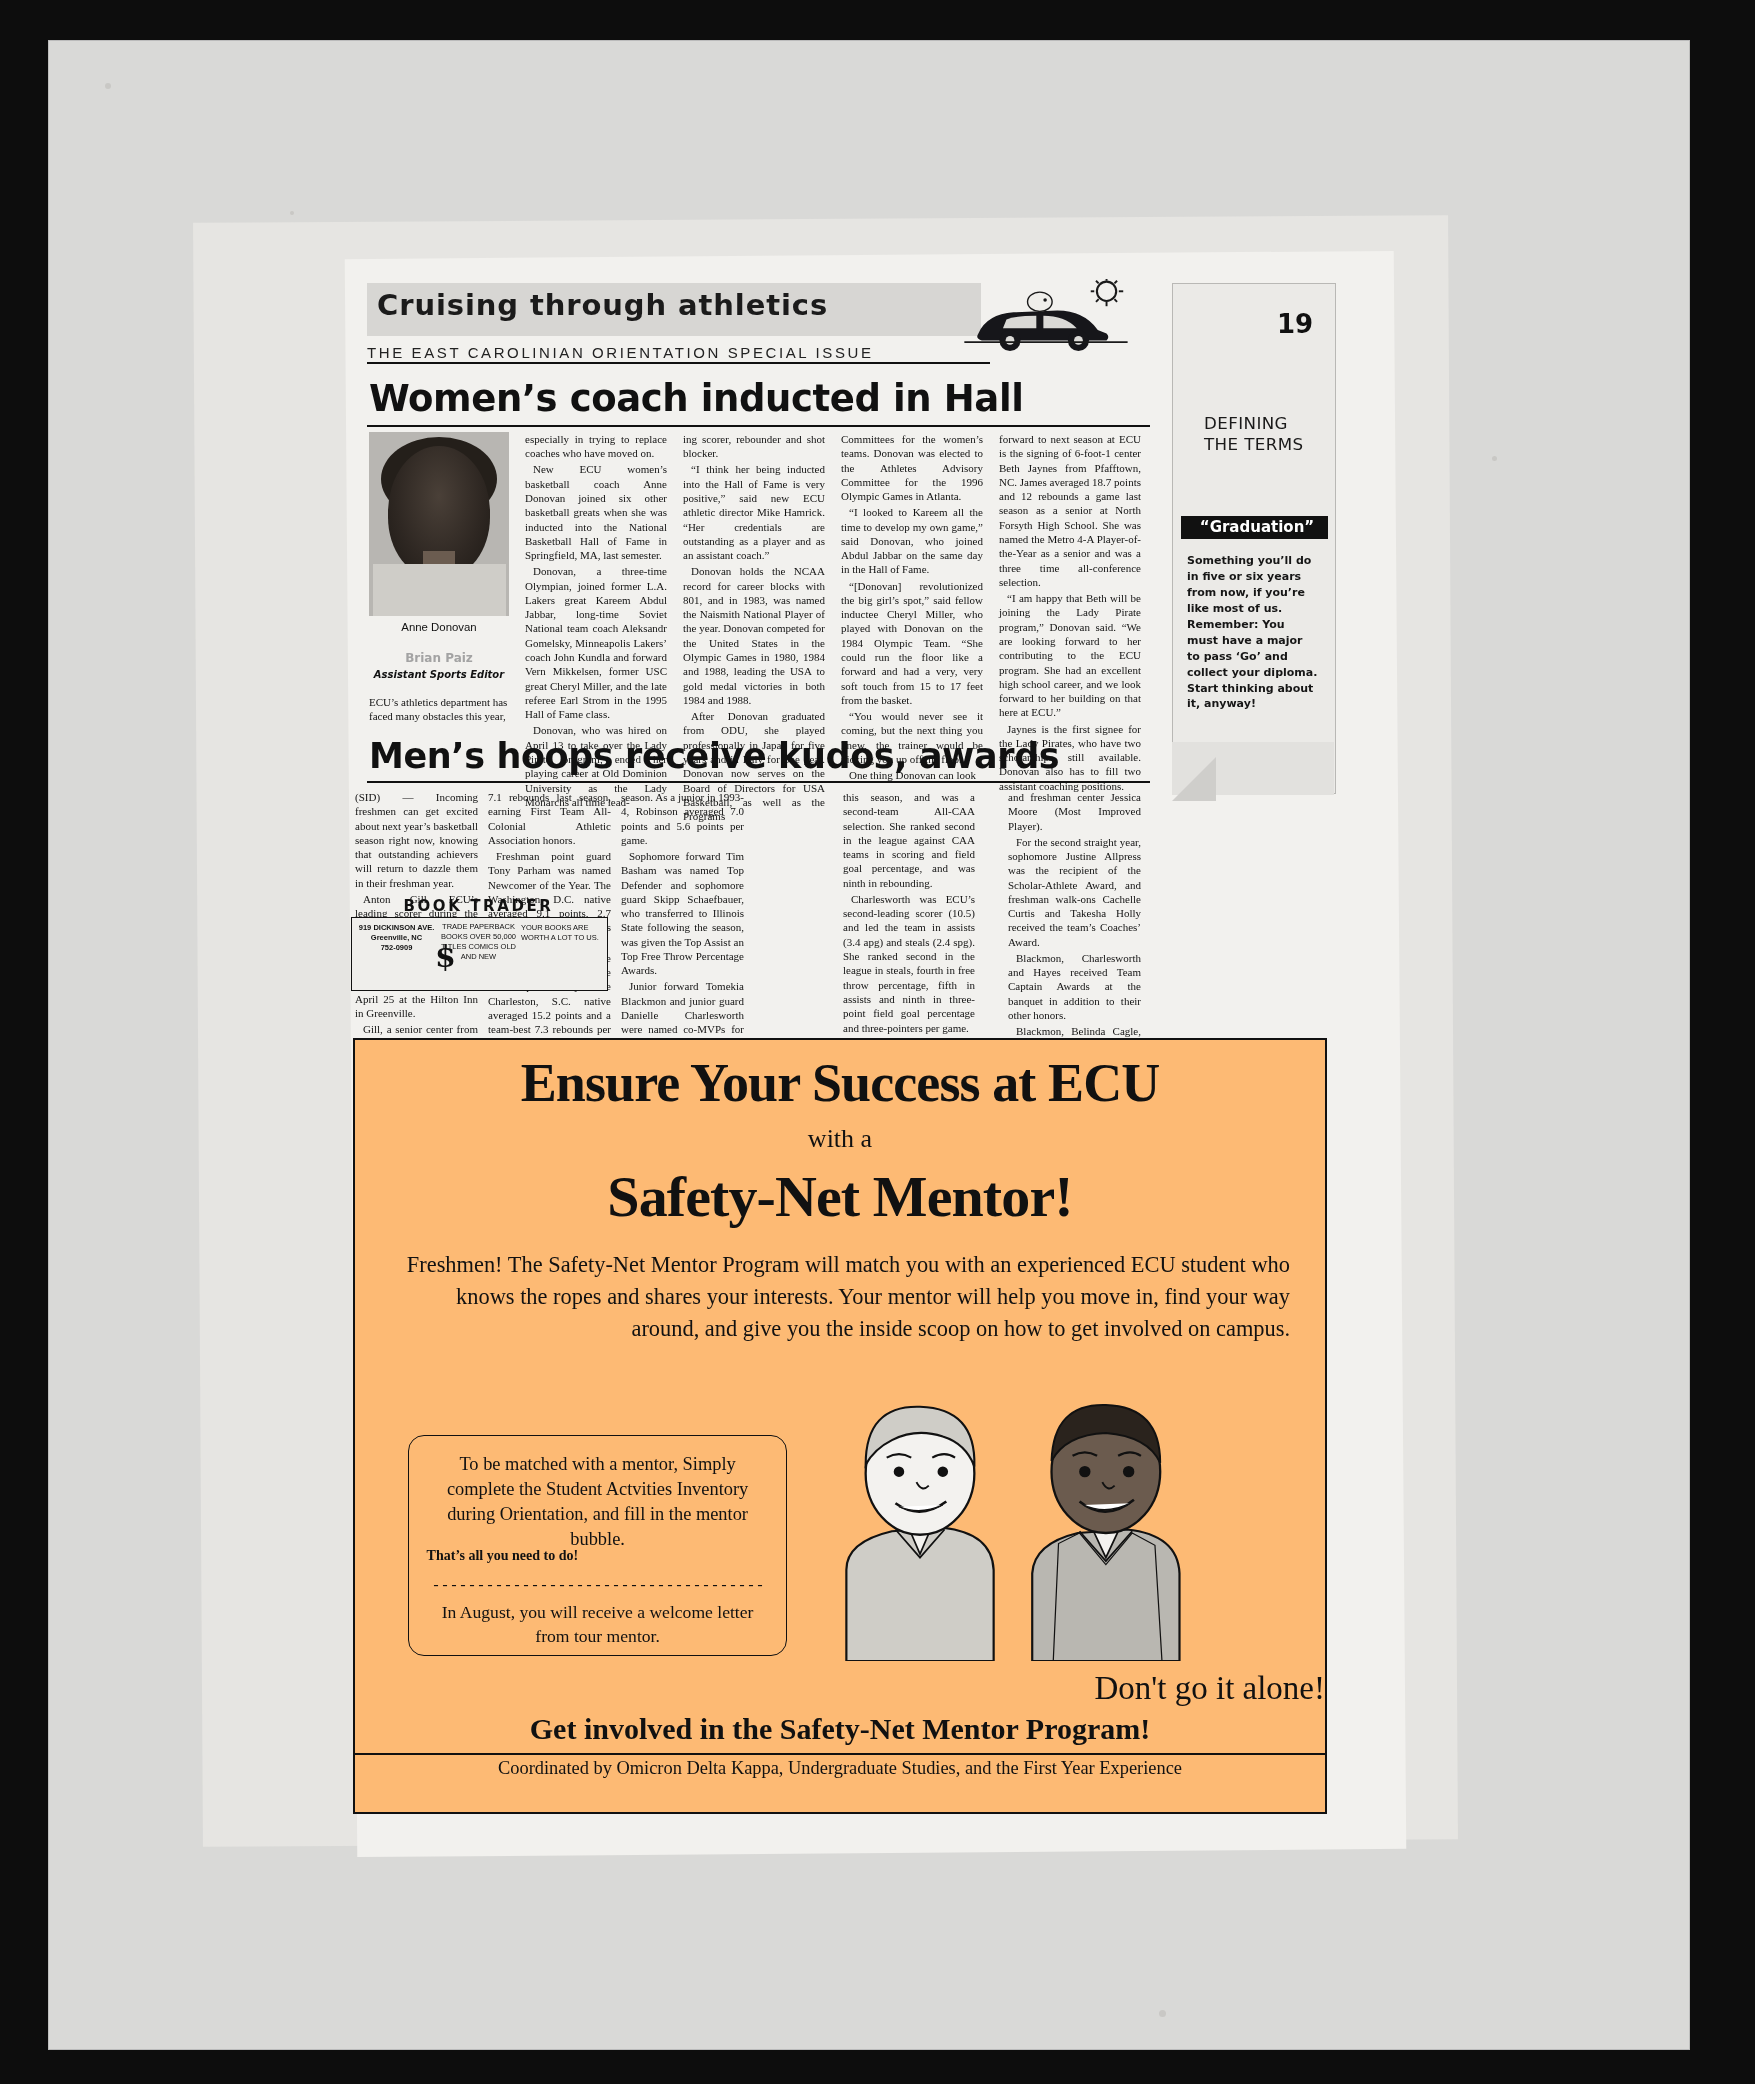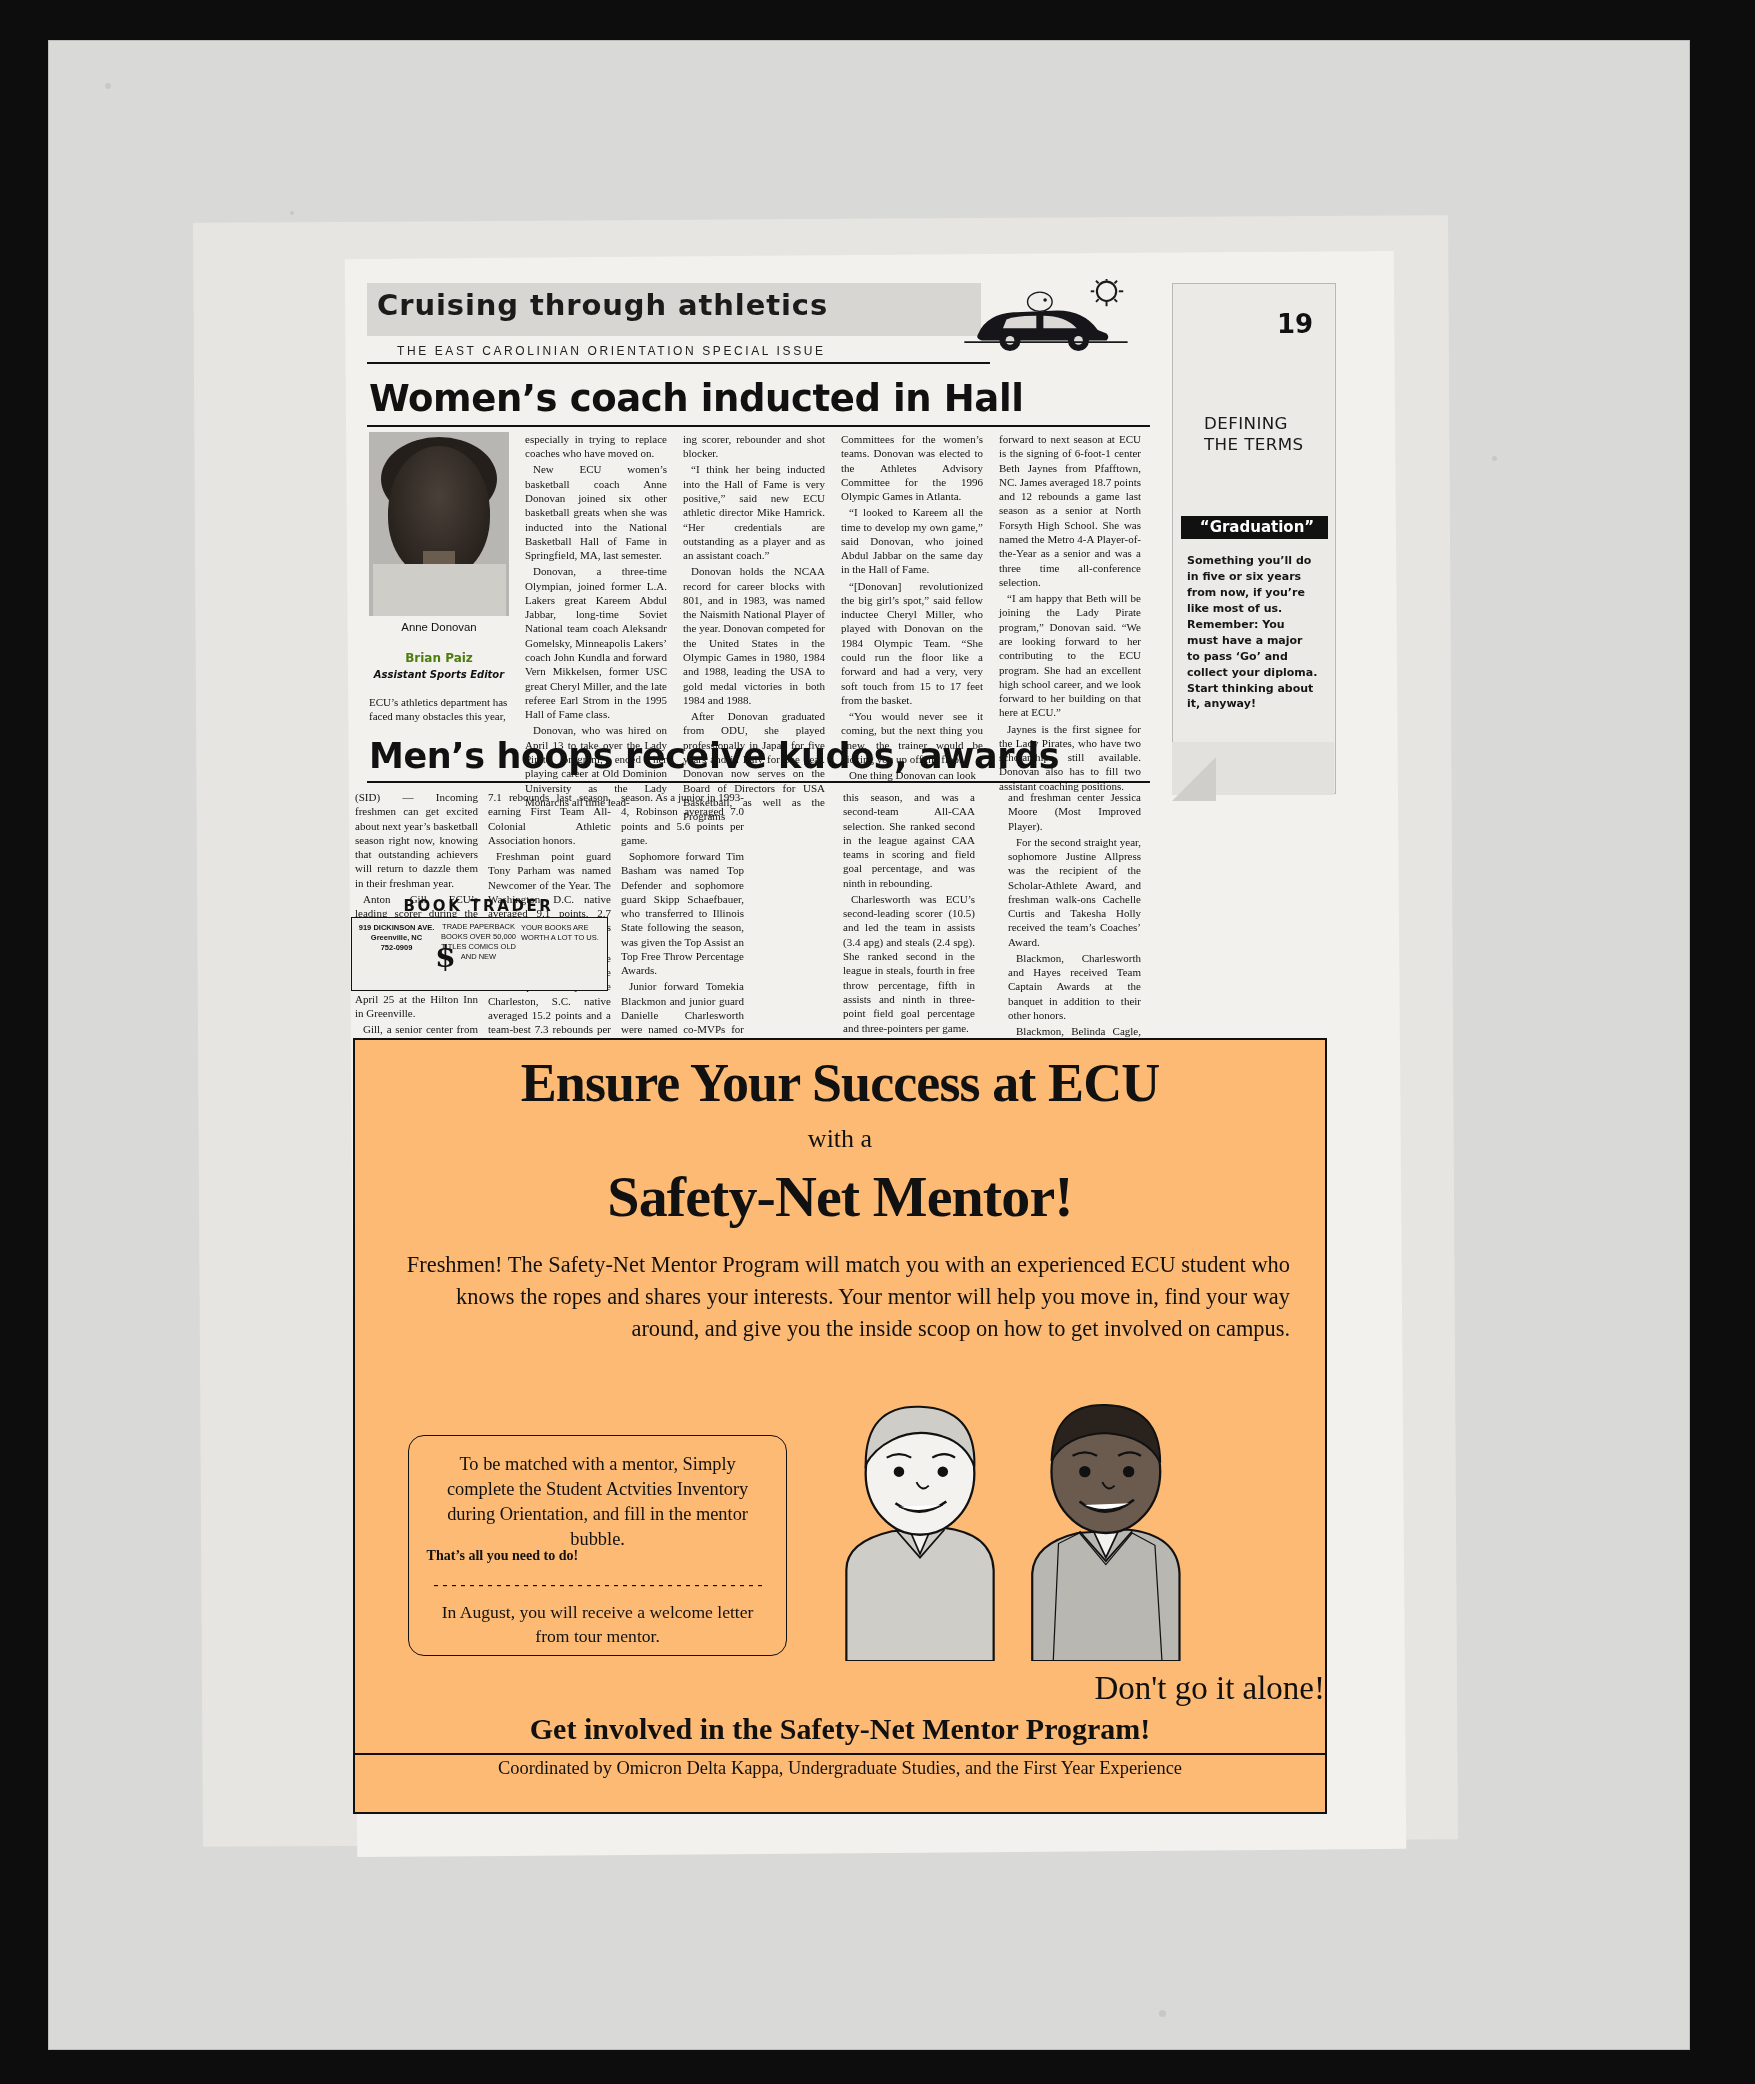--- a/index.html
+++ b/index.html
@@ -9,21 +9,21 @@
         box-shadow:0 0 0 0.9px #bbb inset;}
   .scan2{position:absolute;left:198px;top:219px;width:1255px;height:1624px;background:#e6e5e2;
          transform:rotate(-0.35deg);}
   .paper{position:absolute;left:351px;top:255px;width:1049px;height:1598px;background:#f2f1ee;
          transform:rotate(-0.45deg);}
   
   .masthead{position:absolute;left:367px;top:283px;width:614px;height:53px;background:#d7d6d3;}
   .mast-title{position:absolute;left:377px;top:288px;width:544px;font-family:"DejaVu Sans",sans-serif;
      font-weight:bold;font-size:29px;letter-spacing:0.9px;color:#1b1b1b;}
   .mast-sub{position:absolute;left:367px;top:344px;font-family:"Liberation Sans",sans-serif;
-     font-size:12px;letter-spacing:2.6px;color:#222;margin-left:30px;}
+     font-size:15px;letter-spacing:2.6px;color:#222;}
   .mast-rule{position:absolute;left:367px;top:362px;width:623px;height:1.8px;background:#111;}
   .car{position:absolute;left:952px;top:279px;width:202px;height:79px;}
   
   .pagebox{position:absolute;left:1172px;top:283px;width:162px;height:509px;background:#ebeae7;
            border:0.9px solid #b9b8b5;}
   .pagenum{position:absolute;left:1277px;top:309px;font-family:"DejaVu Sans",sans-serif;
            font-weight:bold;font-size:26px;color:#111;}
   .defining{position:absolute;left:1204px;top:413px;width:123px;font-family:"DejaVu Sans",sans-serif;
             font-size:16.7px;color:#1a1a1a;line-height:1.25;letter-spacing:0.4px;}
   .defbar{position:absolute;left:1181px;top:516px;width:147px;height:23px;background:#111;}
@@ -42,21 +42,21 @@
   .photo{position:absolute;left:369px;top:432px;width:140px;height:184px;background:#b8b6b2;overflow:hidden;}
   .photo .face{position:absolute;left:19.3px;top:14px;width:102px;height:132px;border-radius:50% 50% 46% 46%;
      background:radial-gradient(ellipse at 50% 38%, #4a4038 0%, #2e2722 60%, #1d1915 100%);}
   .photo .hair{position:absolute;left:12.3px;top:5.3px;width:116px;height:84px;border-radius:50%;
      background:#241f1a;}
   .photo .body{position:absolute;left:3.5px;top:132px;width:133px;height:54px;background:#cfcdc8;}
   .photo .neck{position:absolute;left:54px;top:119px;width:32px;height:26px;background:#6b5c50;}
   .cap{position:absolute;left:369px;top:621px;width:140px;text-align:center;font-family:"Liberation Sans",sans-serif;
        font-size:11.4px;color:#111;}
   .byline{position:absolute;left:369px;top:651px;width:140px;text-align:center;font-family:"DejaVu Sans",sans-serif;
-          font-weight:bold;font-size:12px;color:#4d7c0f;}
+          font-weight:bold;font-size:12px;color:#a3a3a3;}
   .byline2{position:absolute;left:369px;top:669px;width:140px;text-align:center;font-family:"DejaVu Sans",sans-serif;
            font-weight:bold;font-style:italic;font-size:10px;color:#111;}
   .leadin{position:absolute;left:369px;top:695px;width:142px;font-family:"Liberation Serif",serif;
           font-size:11px;line-height:1.28;color:#121212;}
   .col{position:absolute;font-family:"Liberation Serif",serif;font-size:11px;line-height:1.30;
        color:#131313;text-align:justify;}
   .col p{margin:0 0 1.8px 0;text-indent:8px;}
   .col p.ni{text-indent:0;}
   
   .h2{position:absolute;left:369px;top:736px;width:781px;font-family:"DejaVu Sans",sans-serif;

